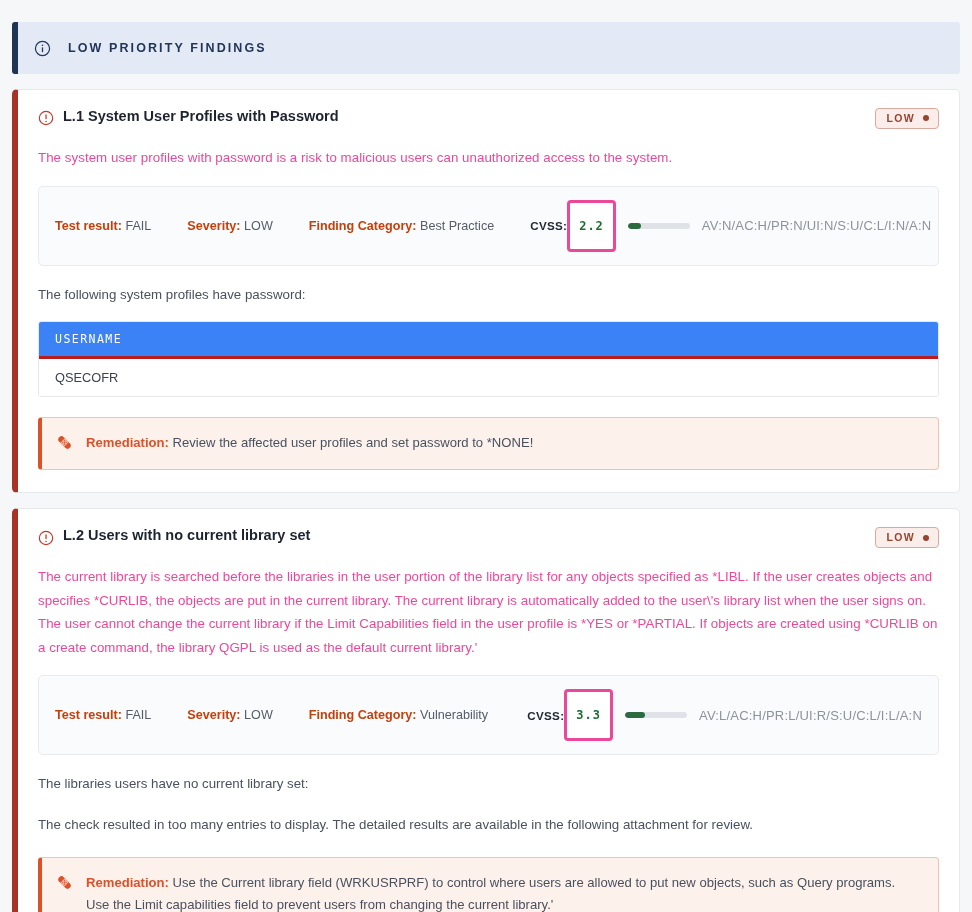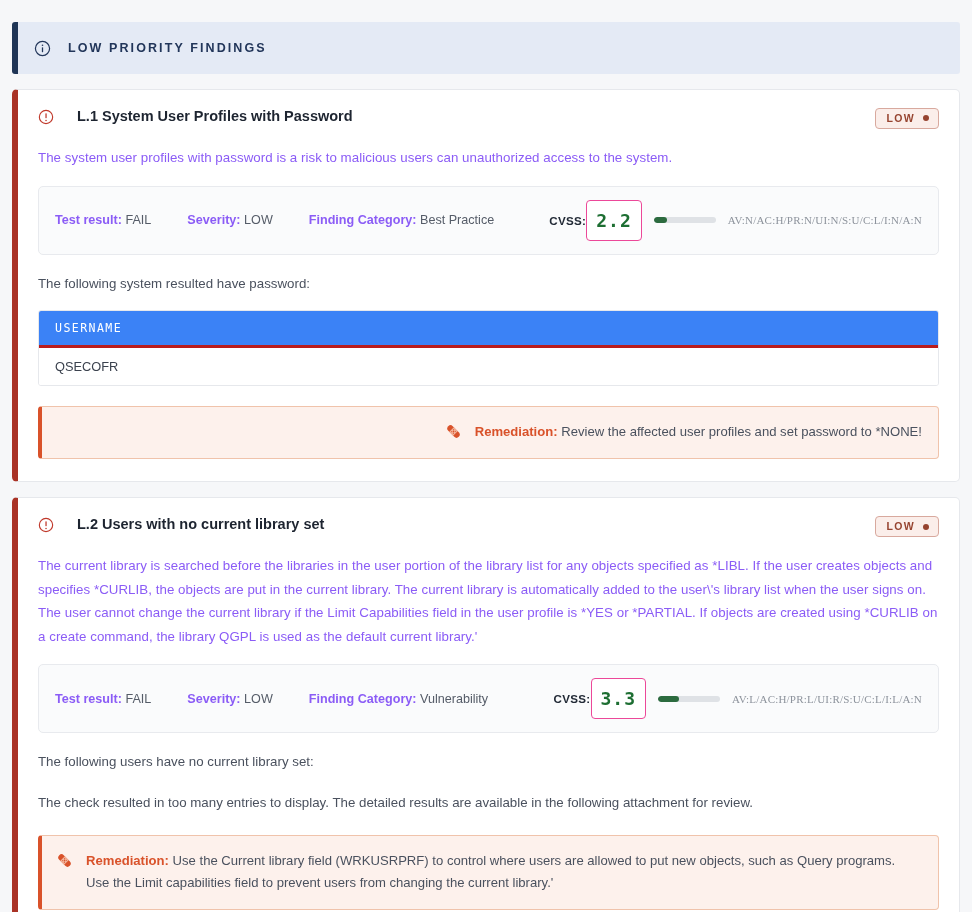--- a/index.html
+++ b/index.html
@@ -53,22 +53,22 @@
     padding: 18px 20px 22px 20px;
   }
   .finding-head {
     display: flex;
     align-items: flex-start;
     justify-content: space-between;
     min-height: 24px;
   }
   .finding-title-wrap {
     display: flex;
-    align-items: flex-start;
-    gap: 23px;
+    align-items: flex-end;
+    gap: 9px;
   }
   .alert-icon {
     width: 16px;
     height: 16px;
     flex: 0 0 auto;
     display: block;
     position: relative;
     top: 1px;
   }
   .finding-title {
@@ -95,84 +95,84 @@
   .sev-badge .dot {
     width: 6px;
     height: 6px;
     border-radius: 50%;
     background: #96432f;
     display: inline-block;
   }
 
   .finding-desc {
     font-size: 13.3px;
-    color: #8b5cf6;
+    color: #ec4899;
     line-height: 1.77;
     margin-top: 14px;
     letter-spacing: 0.05px;
   }
 
   
   .meta-bar {
     margin-top: 16px;
     border: 1px solid #e8eaee;
     background: #fafbfc;
     border-radius: 5px;
     padding: 13px 16px;
     display: flex;
     align-items: center;
     flex-wrap: nowrap;
     font-size: 12.6px;
     color: #4a515e;
   }
   .meta-item { margin-right: 36px; white-space: nowrap; }
-  .meta-item b { color: #8b5cf6; font-weight: bold; }
+  .meta-item b { color: #c2410c; font-weight: bold; }
   .meta-item .mval { color: #555c68; }
   .cvss-group {
     display: flex;
     align-items: center;
     margin-left: auto;
     white-space: nowrap;
   }
   .cvss-label {
     font-size: 11.6px;
     font-weight: bold;
     letter-spacing: 0.3px;
     color: #222a36;
     margin-right: 0;
   }
   .cvss-score {
-    border: 1px solid #ec4899;
+    border: 3px solid #ec4899;
     background: #ffffff;
     border-radius: 4px;
     color: #1d6e32;
     font-family: "DejaVu Sans Mono", monospace;
-    font-size: 18px;
-    font-weight: bold;
-    padding: 9px 9px;
+    font-size: 12px;
+    font-weight: bold;
+    padding: 16px 9px;
     letter-spacing: 1px;
   }
   .cvss-track {
     width: 62px;
     height: 6px;
     border-radius: 3px;
     background: #dfe2e6;
     margin: 0 12px;
     position: relative;
     overflow: hidden;
   }
   .cvss-fill {
     position: absolute;
     left: 0; top: 0; bottom: 0;
     border-radius: 3px;
     background: #2c6b3f;
   }
   .cvss-vector {
-    font-family: Liberation Serif, serif;
-    font-size: 11px;
+    font-family: Liberation Sans, sans-serif;
+    font-size: 13px;
     color: #8d939c;
     letter-spacing: 0.2px;
   }
 
   
   .section-text {
     font-size: 13.3px;
     color: #4a515e;
     line-height: 1.77;
     margin-top: 17px;
@@ -210,21 +210,20 @@
   .remediation {
     margin-top: 20px;
     background: #fdf1ec;
     border: 1px solid #f0c3ab;
     border-left: 4px solid #d9522a;
     border-radius: 4px;
     padding: 14px 16px 15px 14px;
     display: flex;
     align-items: flex-start;
     gap: 13px;
-    justify-content: flex-end;
   }
   .bandage-icon {
     width: 17px;
     height: 17px;
     flex: 0 0 auto;
     display: block;
     margin-top: 2px;
   }
   .remediation-text {
     font-size: 13.1px;
@@ -283,21 +282,21 @@
       <span class="cvss-group">
         <span class="cvss-label">CVSS:</span>
         <span class="cvss-score">2.2</span>
         <span class="cvss-track">
           <span class="cvss-fill" style="width:22%"></span>
         </span>
         <span class="cvss-vector">AV:N/AC:H/PR:N/UI:N/S:U/C:L/I:N/A:N</span>
       </span>
     </div>
 
-    <div class="section-text">The following system resulted have password:</div>
+    <div class="section-text">The following system profiles have password:</div>
 
     <div class="data-table">
       <div class="thead">USERNAME</div>
       <div class="trow"><span>QSECOFR</span></div>
     </div>
 
     <div class="remediation">
       <svg class="bandage-icon" viewBox="0 0 24 24">
   <g transform="rotate(45 12 12)">
     <rect x="1.5" y="7.5" width="21" height="9" rx="4.5" fill="#d9522a"></rect>
@@ -349,21 +348,21 @@
       <span class="cvss-group">
         <span class="cvss-label">CVSS:</span>
         <span class="cvss-score">3.3</span>
         <span class="cvss-track">
           <span class="cvss-fill" style="width:33%"></span>
         </span>
         <span class="cvss-vector">AV:L/AC:H/PR:L/UI:R/S:U/C:L/I:L/A:N</span>
       </span>
     </div>
 
-    <div class="section-text">The following users have no current library set:</div>
+    <div class="section-text">The libraries users have no current library set:</div>
     <div class="section-text">The check resulted in too many entries to display. The detailed results are available in the following attachment for review.</div>
 
 
     <div class="remediation">
       <svg class="bandage-icon" viewBox="0 0 24 24">
   <g transform="rotate(45 12 12)">
     <rect x="1.5" y="7.5" width="21" height="9" rx="4.5" fill="#d9522a"></rect>
     <rect x="8.2" y="7.5" width="7.6" height="9" fill="#f2b49b"></rect>
     <circle cx="10.4" cy="10.2" r="0.85" fill="#d9522a"></circle>
     <circle cx="13.6" cy="10.2" r="0.85" fill="#d9522a"></circle>

